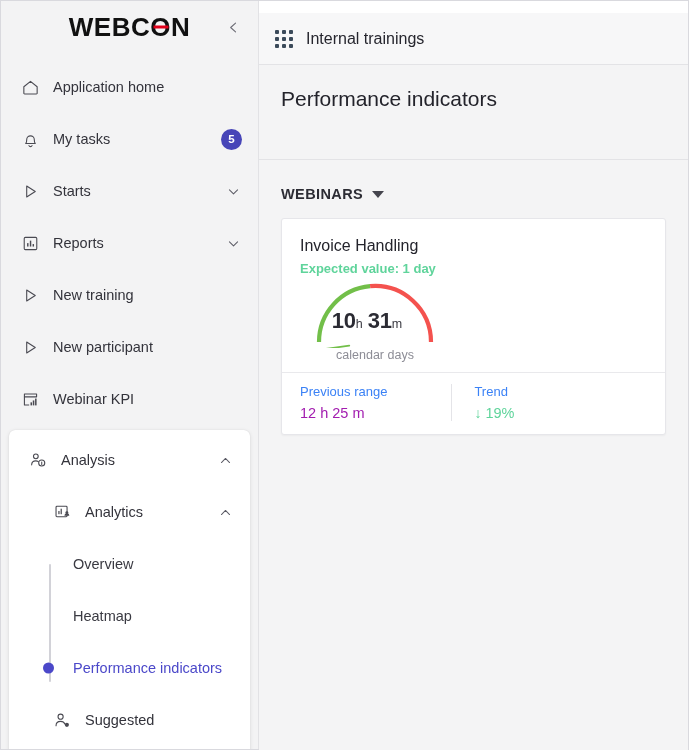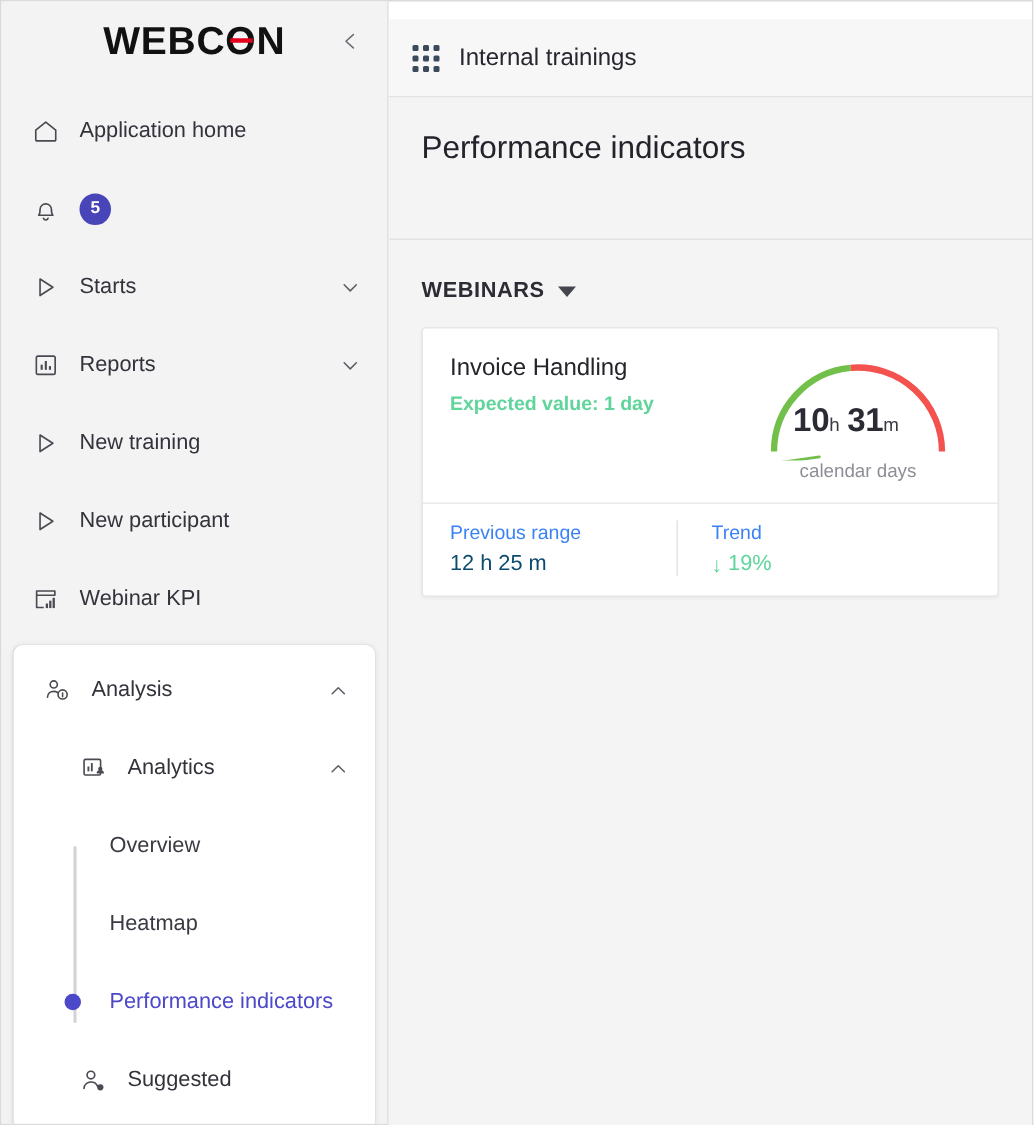--- a/index.html
+++ b/index.html
@@ -281,20 +281,21 @@
     box-shadow: 0 1px 2px rgba(0,0,0,0.04);
     width: 100%;
     box-sizing: border-box;
   }
   .kpi-body {
     display: flex;
     padding: 16px 18px 10px 18px;
     min-height: 116px;
     box-sizing: border-box;
     position: relative;
+    flex-direction: column;
   }
   .kpi-info {
     flex: 1;
     padding-top: 2px;
   }
   .kpi-name {
     font-size: 16px;
     color: #24242c;
     margin-bottom: 6px;
   }
@@ -367,21 +368,21 @@
     padding-left: 22px;
     flex: 1.15;
   }
   .footer-label {
     font-size: 13px;
     color: #3b82f6;
     margin-bottom: 6px;
   }
   .footer-value {
     font-size: 14.5px;
-    color: #0c4a6e;
+    color: #a21caf;
   }
   .trend-value {
     font-size: 14.5px;
     color: #5fd49b;
     display: flex;
     align-items: center;
   }
   .trend-arrow {
     margin-right: 4px;
     font-size: 14px;
@@ -419,20 +420,21 @@
         <span class="nav-label">Application home</span>
       </div>
 
       <div class="nav-item">
         <span class="nav-icon">
           <svg width="19" height="19" viewBox="0 0 20 20" fill="none">
             <path d="M5 14.2 c1-1 1-1.6 1-4 a4 4 0 0 1 8 0 c0 2.4 0 3 1 4 Z" stroke="#4a4a52" stroke-width="1.15" stroke-linejoin="round"></path>
             <path d="M8.4 16.4 a1.7 1.7 0 0 0 3.2 0" stroke="#4a4a52" stroke-width="1.15" stroke-linecap="round"></path>
           </svg>
         </span>
+        <span class="nav-label">My tasks</span>
         <span class="badge">5</span>
       </div>
 
       <div class="nav-item">
         <span class="nav-icon">
           <svg width="19" height="19" viewBox="0 0 20 20" fill="none">
             <path d="M6 4.2 L15 10 L6 15.8 Z" stroke="#4a4a52" stroke-width="1.15" stroke-linejoin="round"></path>
           </svg>
         </span>
         <span class="nav-label">Starts</span>

